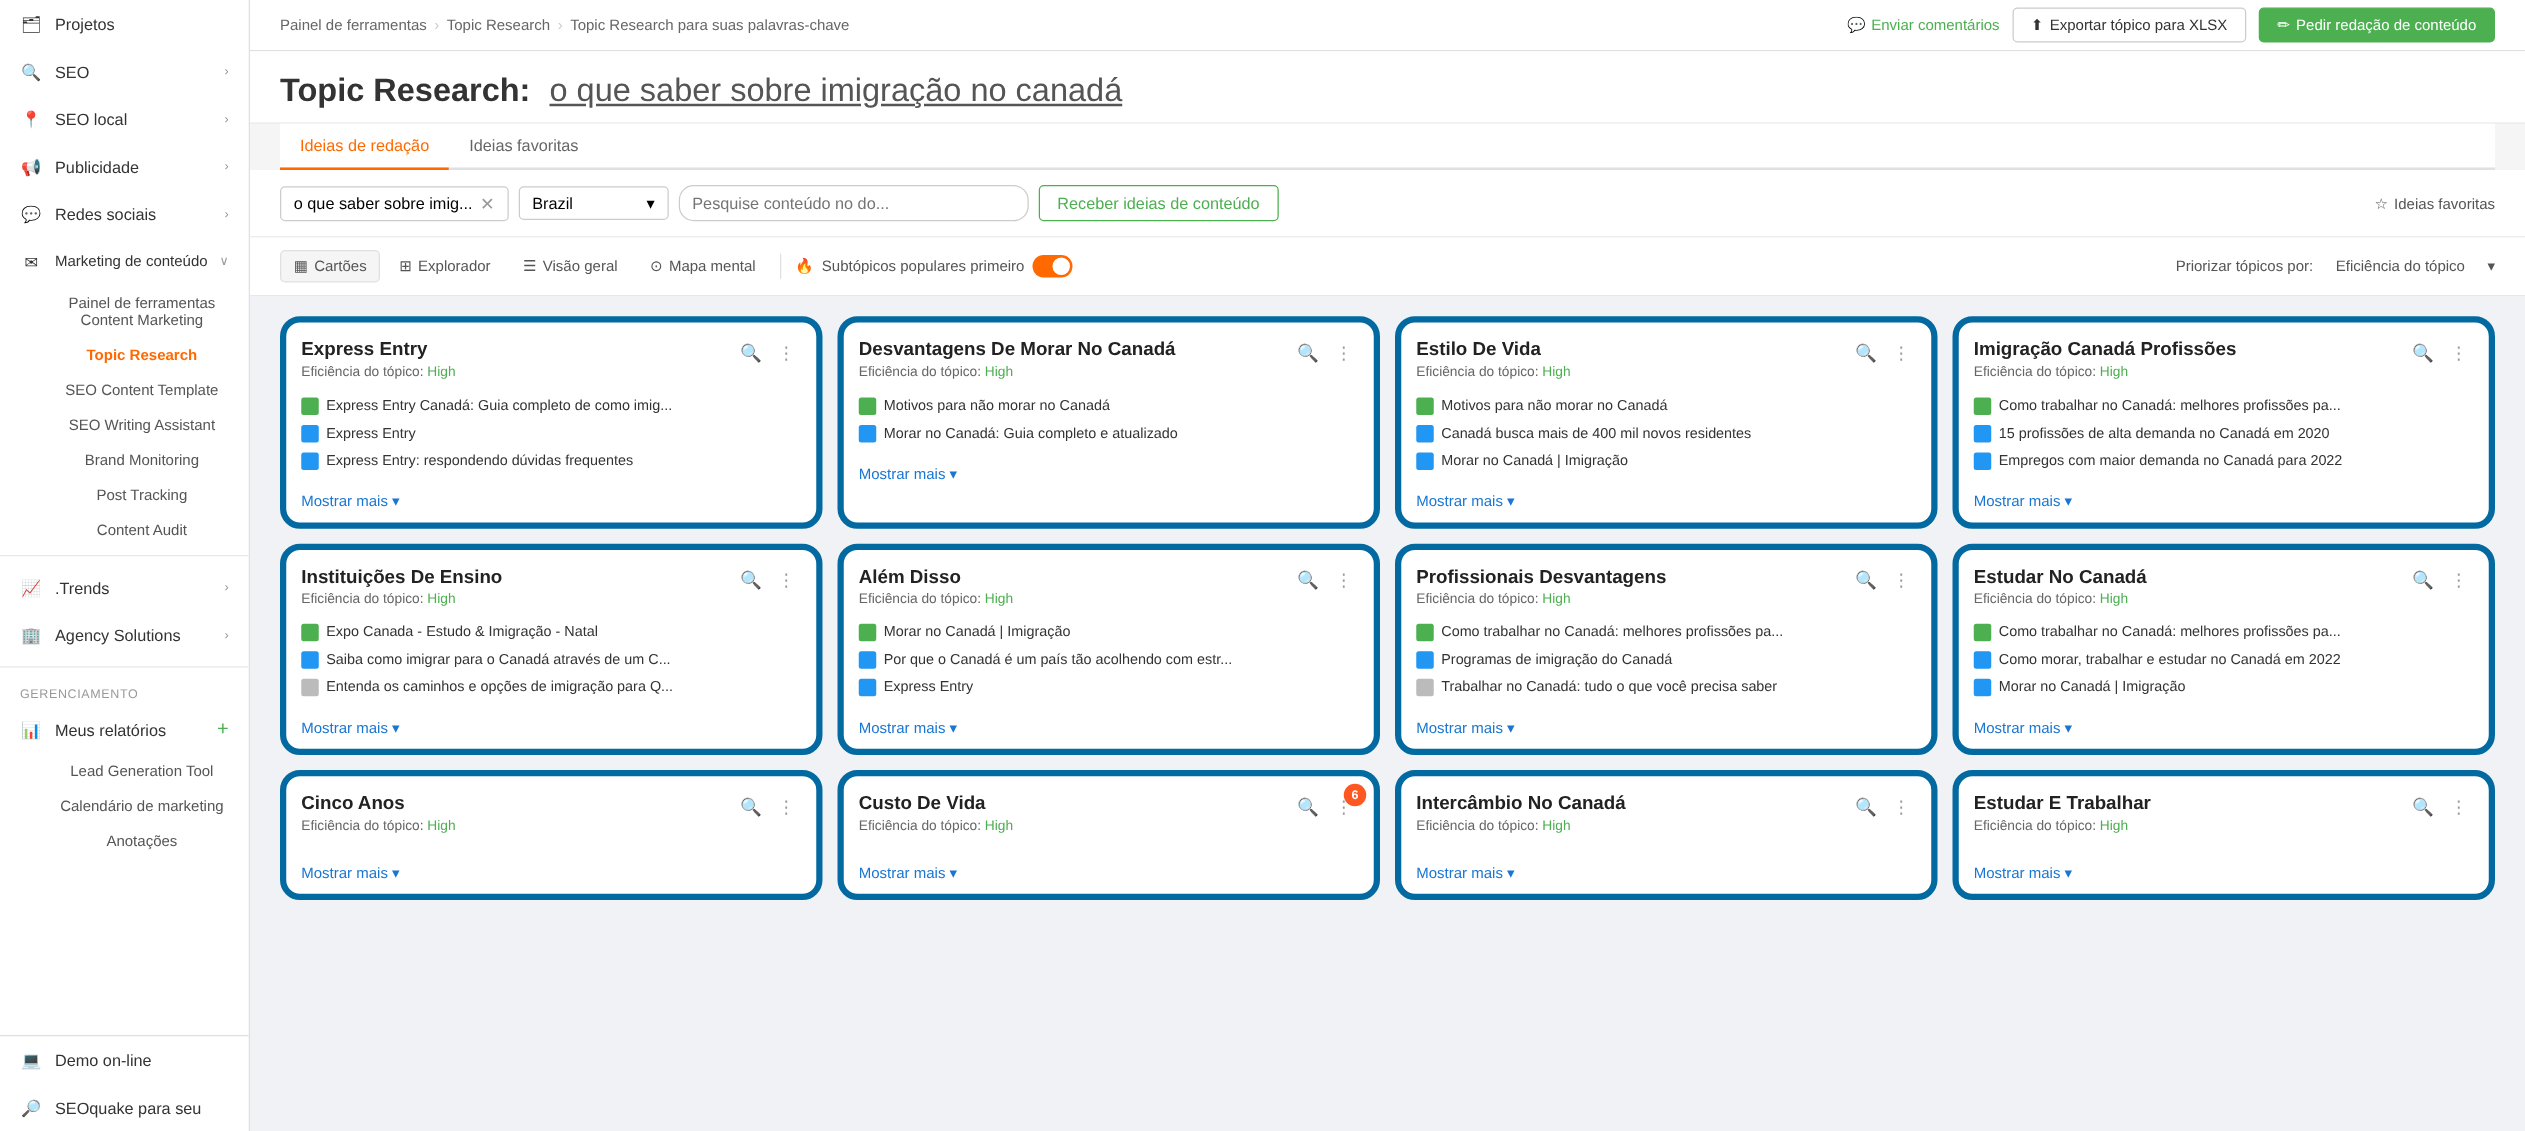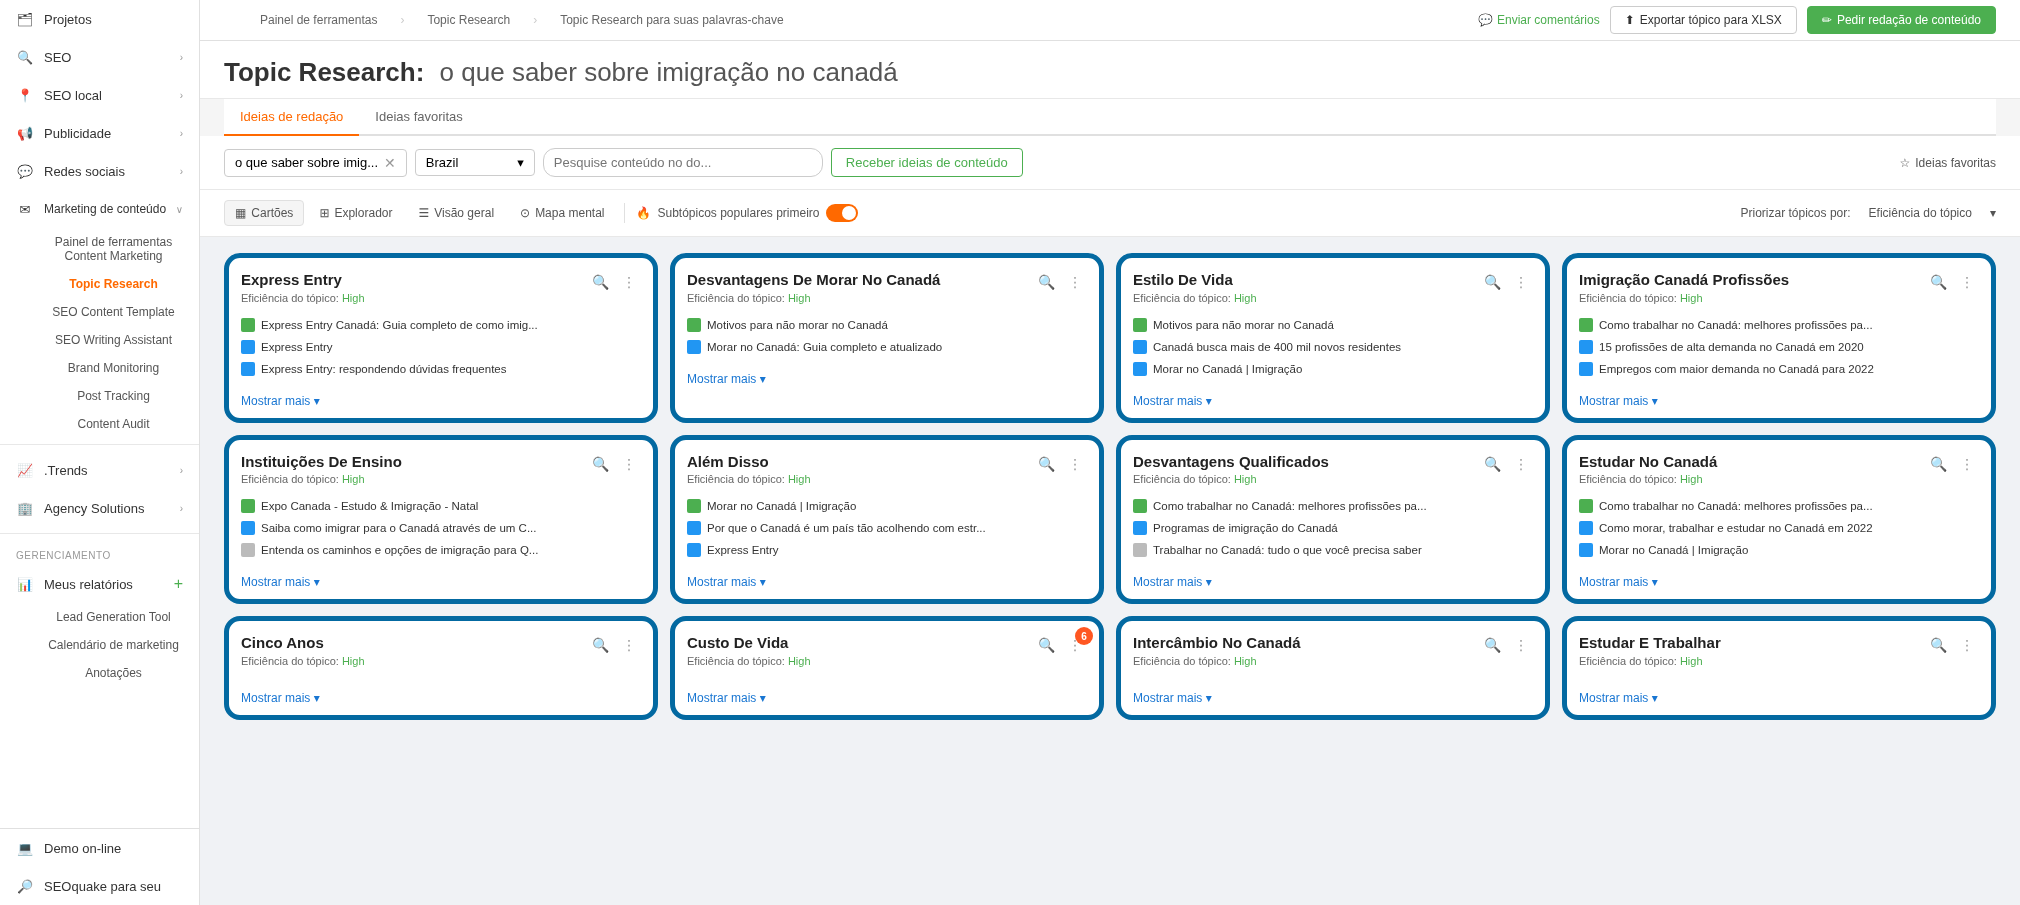--- a/index.html
+++ b/index.html
@@ -14,21 +14,21 @@
     .sidebar-sub-item { padding: 7px 16px 7px 44px; font-size: 12px; color: #555; cursor: pointer; text-align: center; }
     .sidebar-sub-item.active { color: #ff6900; font-weight: 600; }
     .sidebar-divider { height: 1px; background: #e8e8e8; margin: 6px 0; }
     .sidebar-bottom { margin-top: auto; border-top: 1px solid #e0e0e0; }
 
     
     .main { flex: 1; display: flex; flex-direction: column; overflow: hidden; }
 
     
     .topbar { background: #fff; border-bottom: 1px solid #e0e0e0; padding: 6px 24px; display: flex; align-items: center; justify-content: space-between; flex-shrink: 0; }
-    .breadcrumb { font-size: 12px; color: #666; display: flex; align-items: flex-end; gap: 23px; margin-left: 36px; }
+    .breadcrumb { font-size: 12px; color: #666; display: flex; align-items: flex-end; gap: 6px; }
     .breadcrumb a { color: #666; text-decoration: none; }
     .breadcrumb .sep { color: #ccc; }
     .topbar-actions { display: flex; align-items: center; gap: 10px; }
     .feedback-link { color: #4caf50; font-size: 12px; cursor: pointer; display: flex; align-items: center; gap: 4px; }
     .btn { padding: 6px 14px; border-radius: 4px; font-size: 12px; cursor: pointer; border: 1px solid #ccc; background: #fff; color: #333; display: flex; align-items: center; gap: 5px; }
     .btn-green { background: #4caf50; color: #fff; border-color: #4caf50; }
 
     
     .page-header { padding: 16px 24px 10px; background: #fff; border-bottom: 1px solid #e8e8e8; flex-shrink: 0; }
     .page-title { font-size: 26px; font-weight: 700; color: #333; }
@@ -218,21 +218,21 @@
       <button class="btn btn-green">
         <span>✏</span>
         <span>Pedir redação de conteúdo</span>
       </button>
     </div>
   </div>
 
   <div class="page-header">
     <h1 class="page-title">
       <span>Topic Research:</span>
-      <span class="topic-name" style="margin-left:8px;">o que saber sobre imigração no canadá</span>
+      <span class="topic-name" style="margin-left:8px;text-decoration:underline;">o que saber sobre imigração no canadá</span>
     </h1>
   </div>
 
   <div class="tabs">
     <div class="tab active">Ideias de redação</div>
     <div class="tab">Ideias favoritas</div>
   </div>
 
   <div class="filters-bar">
     <div class="search-chip">
@@ -458,21 +458,21 @@
       <span class="card-item-text">Express Entry</span>
     </div>
           </div>
     <div class="card-footer">
       <span class="show-more">Mostrar mais ▾</span>
     </div>
   </div>
         <div class="card">
     <div class="card-header">
       <div class="card-title-wrap">
-        <div class="card-title">Desvantagens Qualificados</div>
+        <div class="card-title">Profissionais Desvantagens</div>
         <div class="card-efficiency">Eficiência do tópico: <span>High</span></div>
       </div>
       <div class="card-actions" style="position:relative;">
 
         <span class="card-icon-btn">🔍</span>
         <span class="card-icon-btn">⋮</span>
       </div>
     </div>
     <div class="card-items">
             <div class="card-item">

